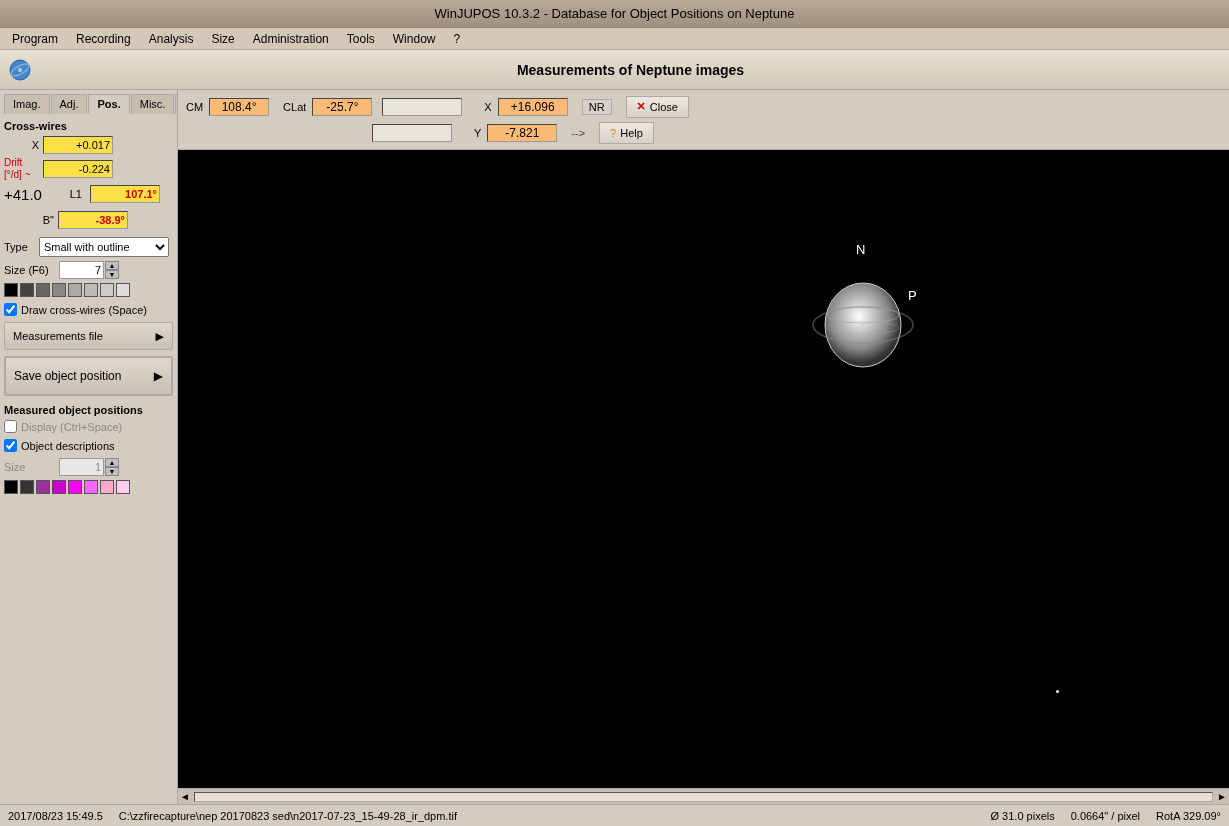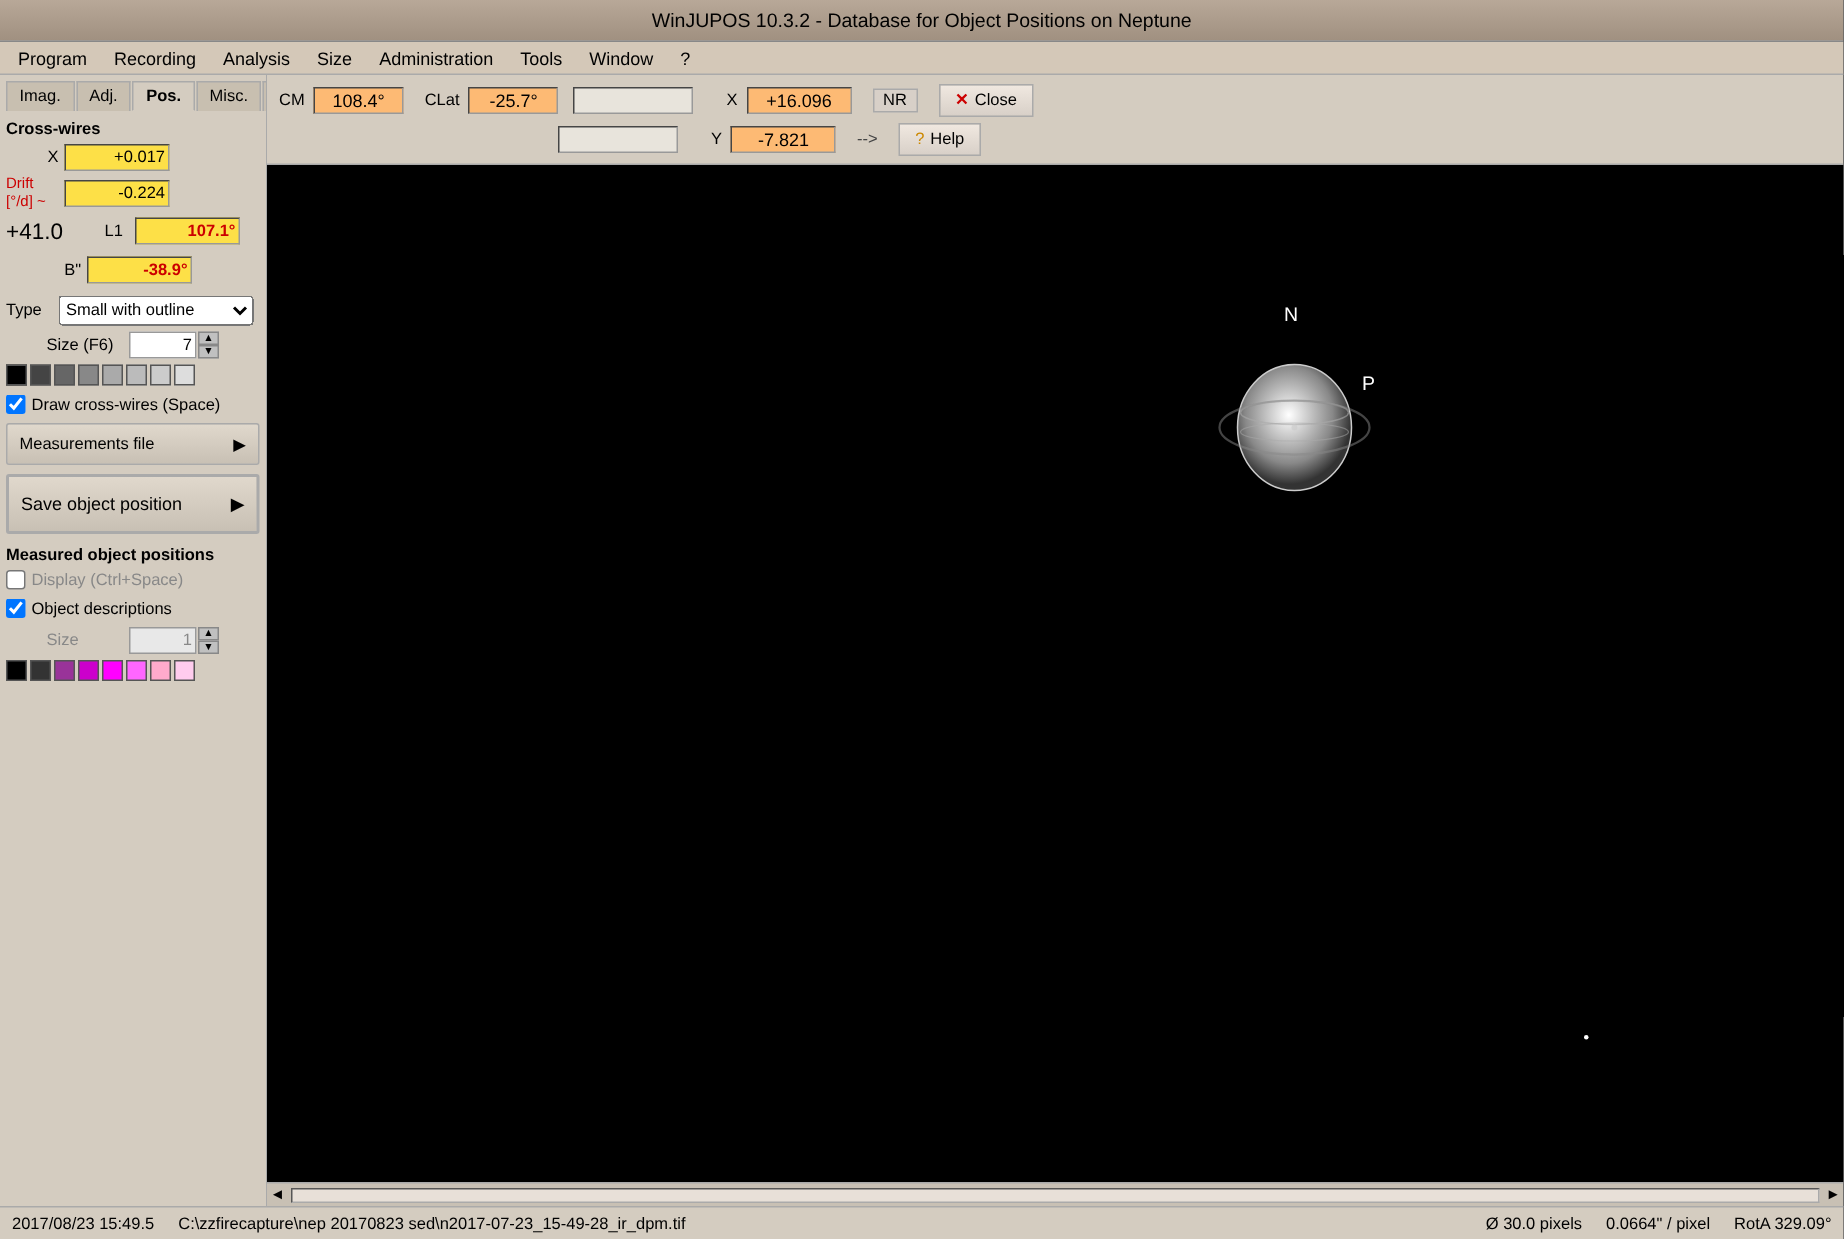--- a/index.html
+++ b/index.html
@@ -167,21 +167,20 @@
       width: 130px;
       height: 20px;
       font-size: 11px;
     }
 
     
     .size-row {
       display: flex;
       align-items: center;
       margin-bottom: 4px;
-      justify-content: center;
     }
     .size-label {
       width: 55px;
       font-size: 11px;
     }
     .size-input {
       width: 45px;
       height: 18px;
       border: 1px solid #999;
       background: white;
@@ -411,20 +410,30 @@
   <span class="menu-item">Analysis</span>
   <span class="menu-item">Size</span>
   <span class="menu-item">Administration</span>
   <span class="menu-item">Tools</span>
   <span class="menu-item">Window</span>
   <span class="menu-item">?</span>
 </div>
 
 <div id="main">
 
+  <div id="app-header">
+    <div id="app-icon">
+      <svg width="24" height="24" viewBox="0 0 24 24">
+        <circle cx="12" cy="12" r="10" fill="#4488cc" stroke="#2266aa" stroke-width="1"></circle>
+        <ellipse cx="12" cy="12" rx="10" ry="4" fill="none" stroke="#88aadd" stroke-width="1.5" transform="rotate(-30 12 12)"></ellipse>
+        <circle cx="12" cy="12" r="2" fill="#ffffff" opacity="0.6"></circle>
+      </svg>
+    </div>
+    <span id="app-title">Measurements of Neptune images</span>
+  </div>
 
   <div id="content-row">
 
     <div id="left-panel">
 
       <div id="tabs">
         <div class="tab">Imag.</div>
         <div class="tab">Adj.</div>
         <div class="tab active">Pos.</div>
         <div class="tab">Misc.</div>
@@ -620,18 +629,18 @@
         <span style="font-size:10px;margin-left:4px;cursor:pointer;">►</span>
       </div>
 
     </div>
   </div>
 
   <div id="status-bar">
     <span>2017/08/23  15:49.5</span>
     <span>C:\zzfirecapture\nep 20170823 sed\n2017-07-23_15-49-28_ir_dpm.tif</span>
     <span style="flex:1;"></span>
-    <span>Ø 30.0 pixels</span>
+    <span>Ø 31.0 pixels</span>
     <span>0.0664" / pixel</span>
     <span>RotA 329.09°</span>
   </div>
 
 </div>
 
 </body></html>

